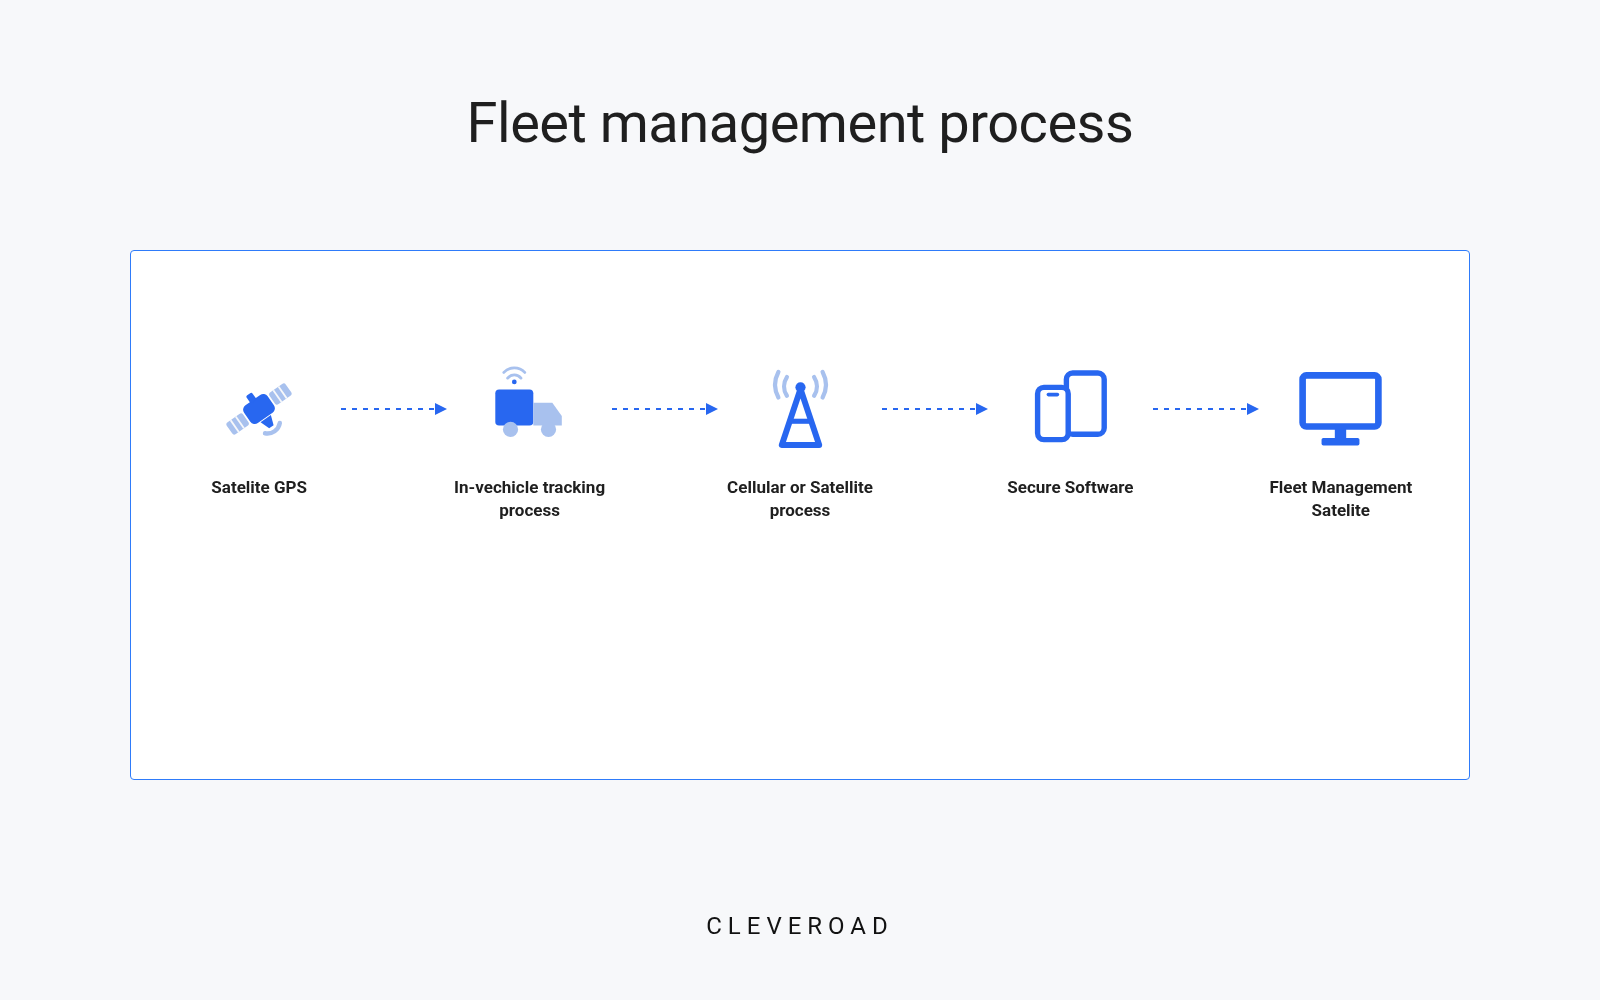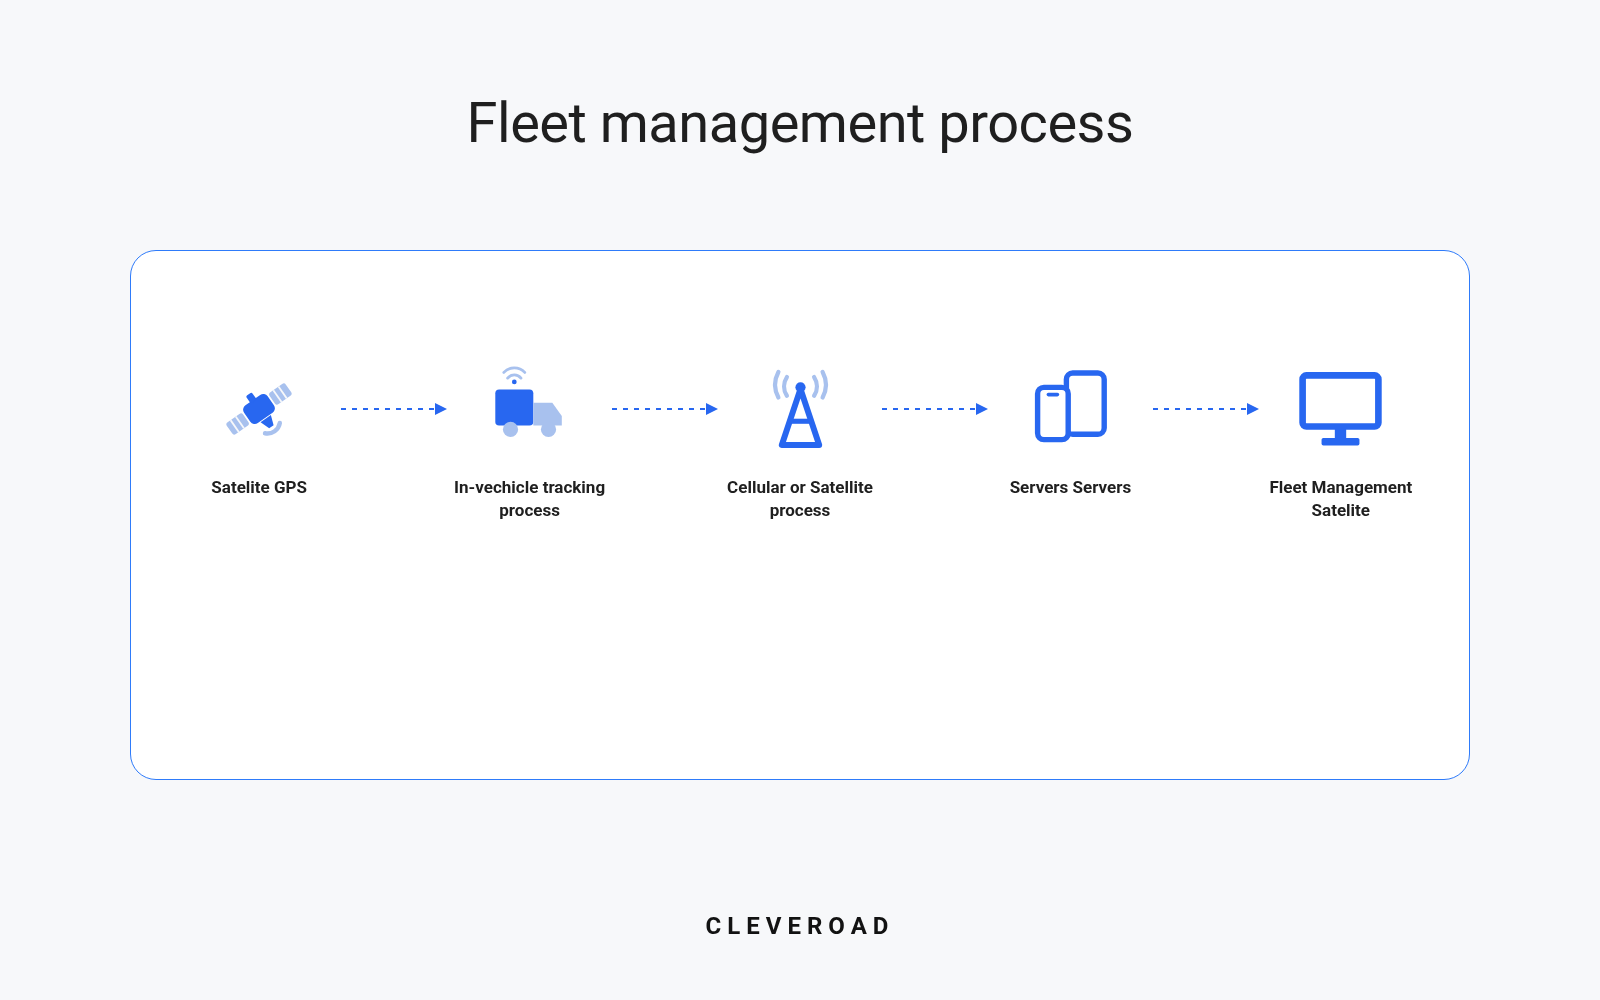--- a/index.html
+++ b/index.html
@@ -20,21 +20,21 @@
       letter-spacing: -0.5px;
     }
     .card {
       position: absolute;
       left: 130px;
       right: 130px;
       top: 250px;
       height: 530px;
       background: #FFFFFF;
       border: 1px solid #2E7BFA;
-      border-radius: 26px;
+      border-radius: 4px;
     }
     .flow {
       position: absolute;
       top: 110px;
       left: 50px;
       right: 50px;
       display: flex;
       align-items: flex-start;
       justify-content: space-between;
     }
@@ -66,21 +66,21 @@
       flex: 0 0 auto;
       padding: 0 2px;
     }
     .brand {
       position: absolute;
       bottom: 60px;
       left: 0;
       right: 0;
       text-align: center;
       font-size: 24px;
-      font-weight: 700;
+      font-weight: 400;
       letter-spacing: 6px;
       color: #121212;
     }
   </style>
 </head>
 <body>
 
 <h1 class="title">Fleet management process</h1>
 
 <div class="card">
@@ -158,21 +158,21 @@
     </div>
 
     <div class="step">
       <div class="icon-box">
         <svg width="90" height="90" viewBox="0 0 100 100">
           <rect x="46" y="10" width="42" height="68" rx="7" fill="none" stroke="#2867F0" stroke-width="6"></rect>
           <rect x="14" y="26" width="34" height="58" rx="7" fill="#fff" stroke="#2867F0" stroke-width="6"></rect>
           <rect x="24" y="32" width="14" height="4" rx="2" fill="#2867F0"></rect>
         </svg>
       </div>
-      <div class="step-label">Servers Servers</div>
+      <div class="step-label">Secure Software</div>
     </div>
 
     <div class="arrow-box">
       <svg width="110" height="20" viewBox="0 0 110 20">
         <line x1="2" y1="10" x2="96" y2="10" stroke="#2867F0" stroke-width="2" stroke-dasharray="5 6"></line>
         <path d="M96 4 L108 10 L96 16 Z" fill="#2867F0"></path>
       </svg>
     </div>
 
     <div class="step">

